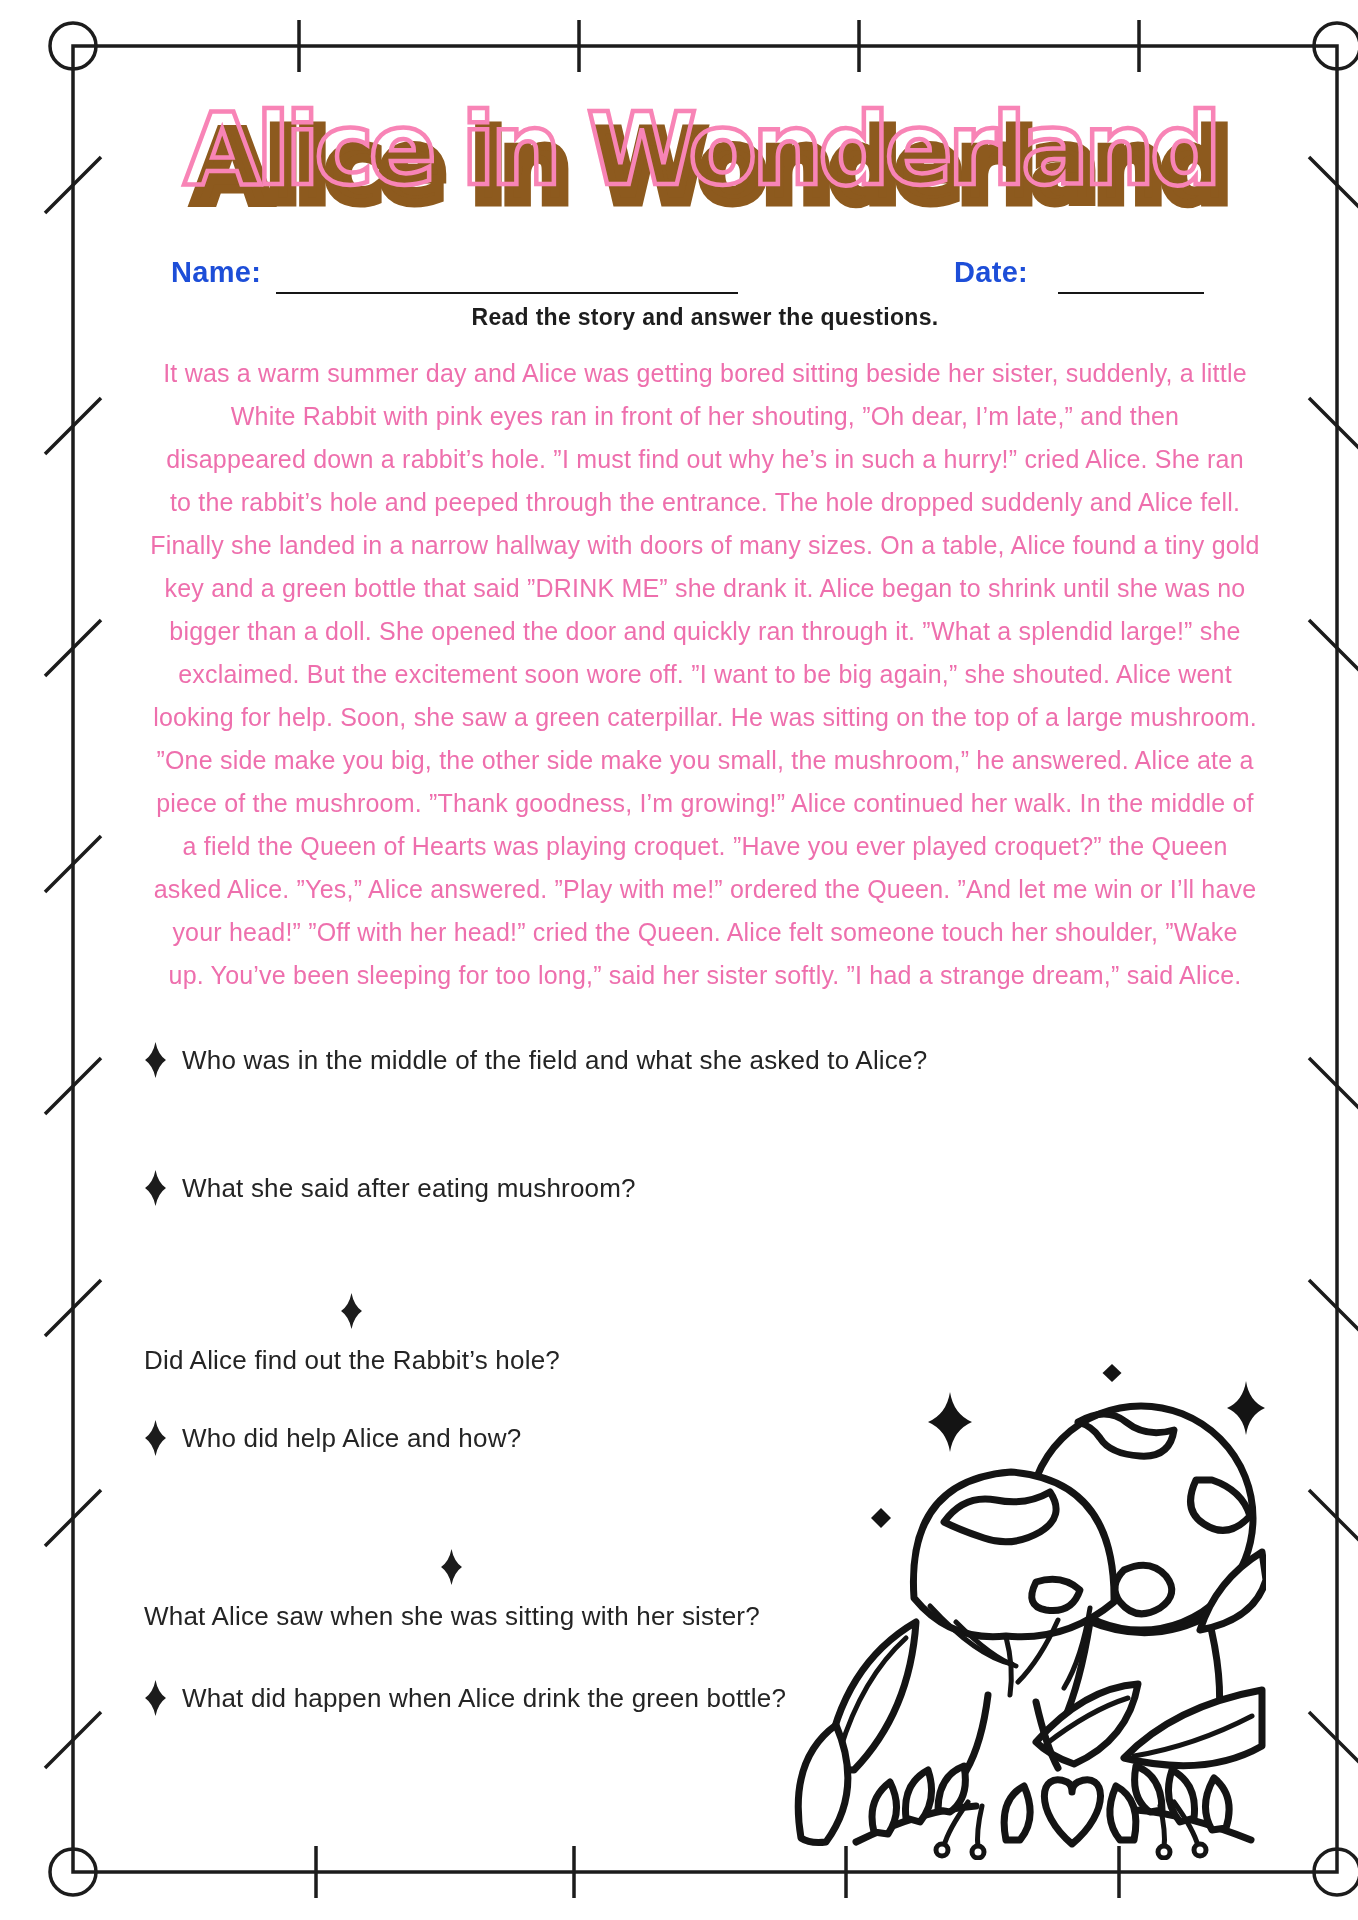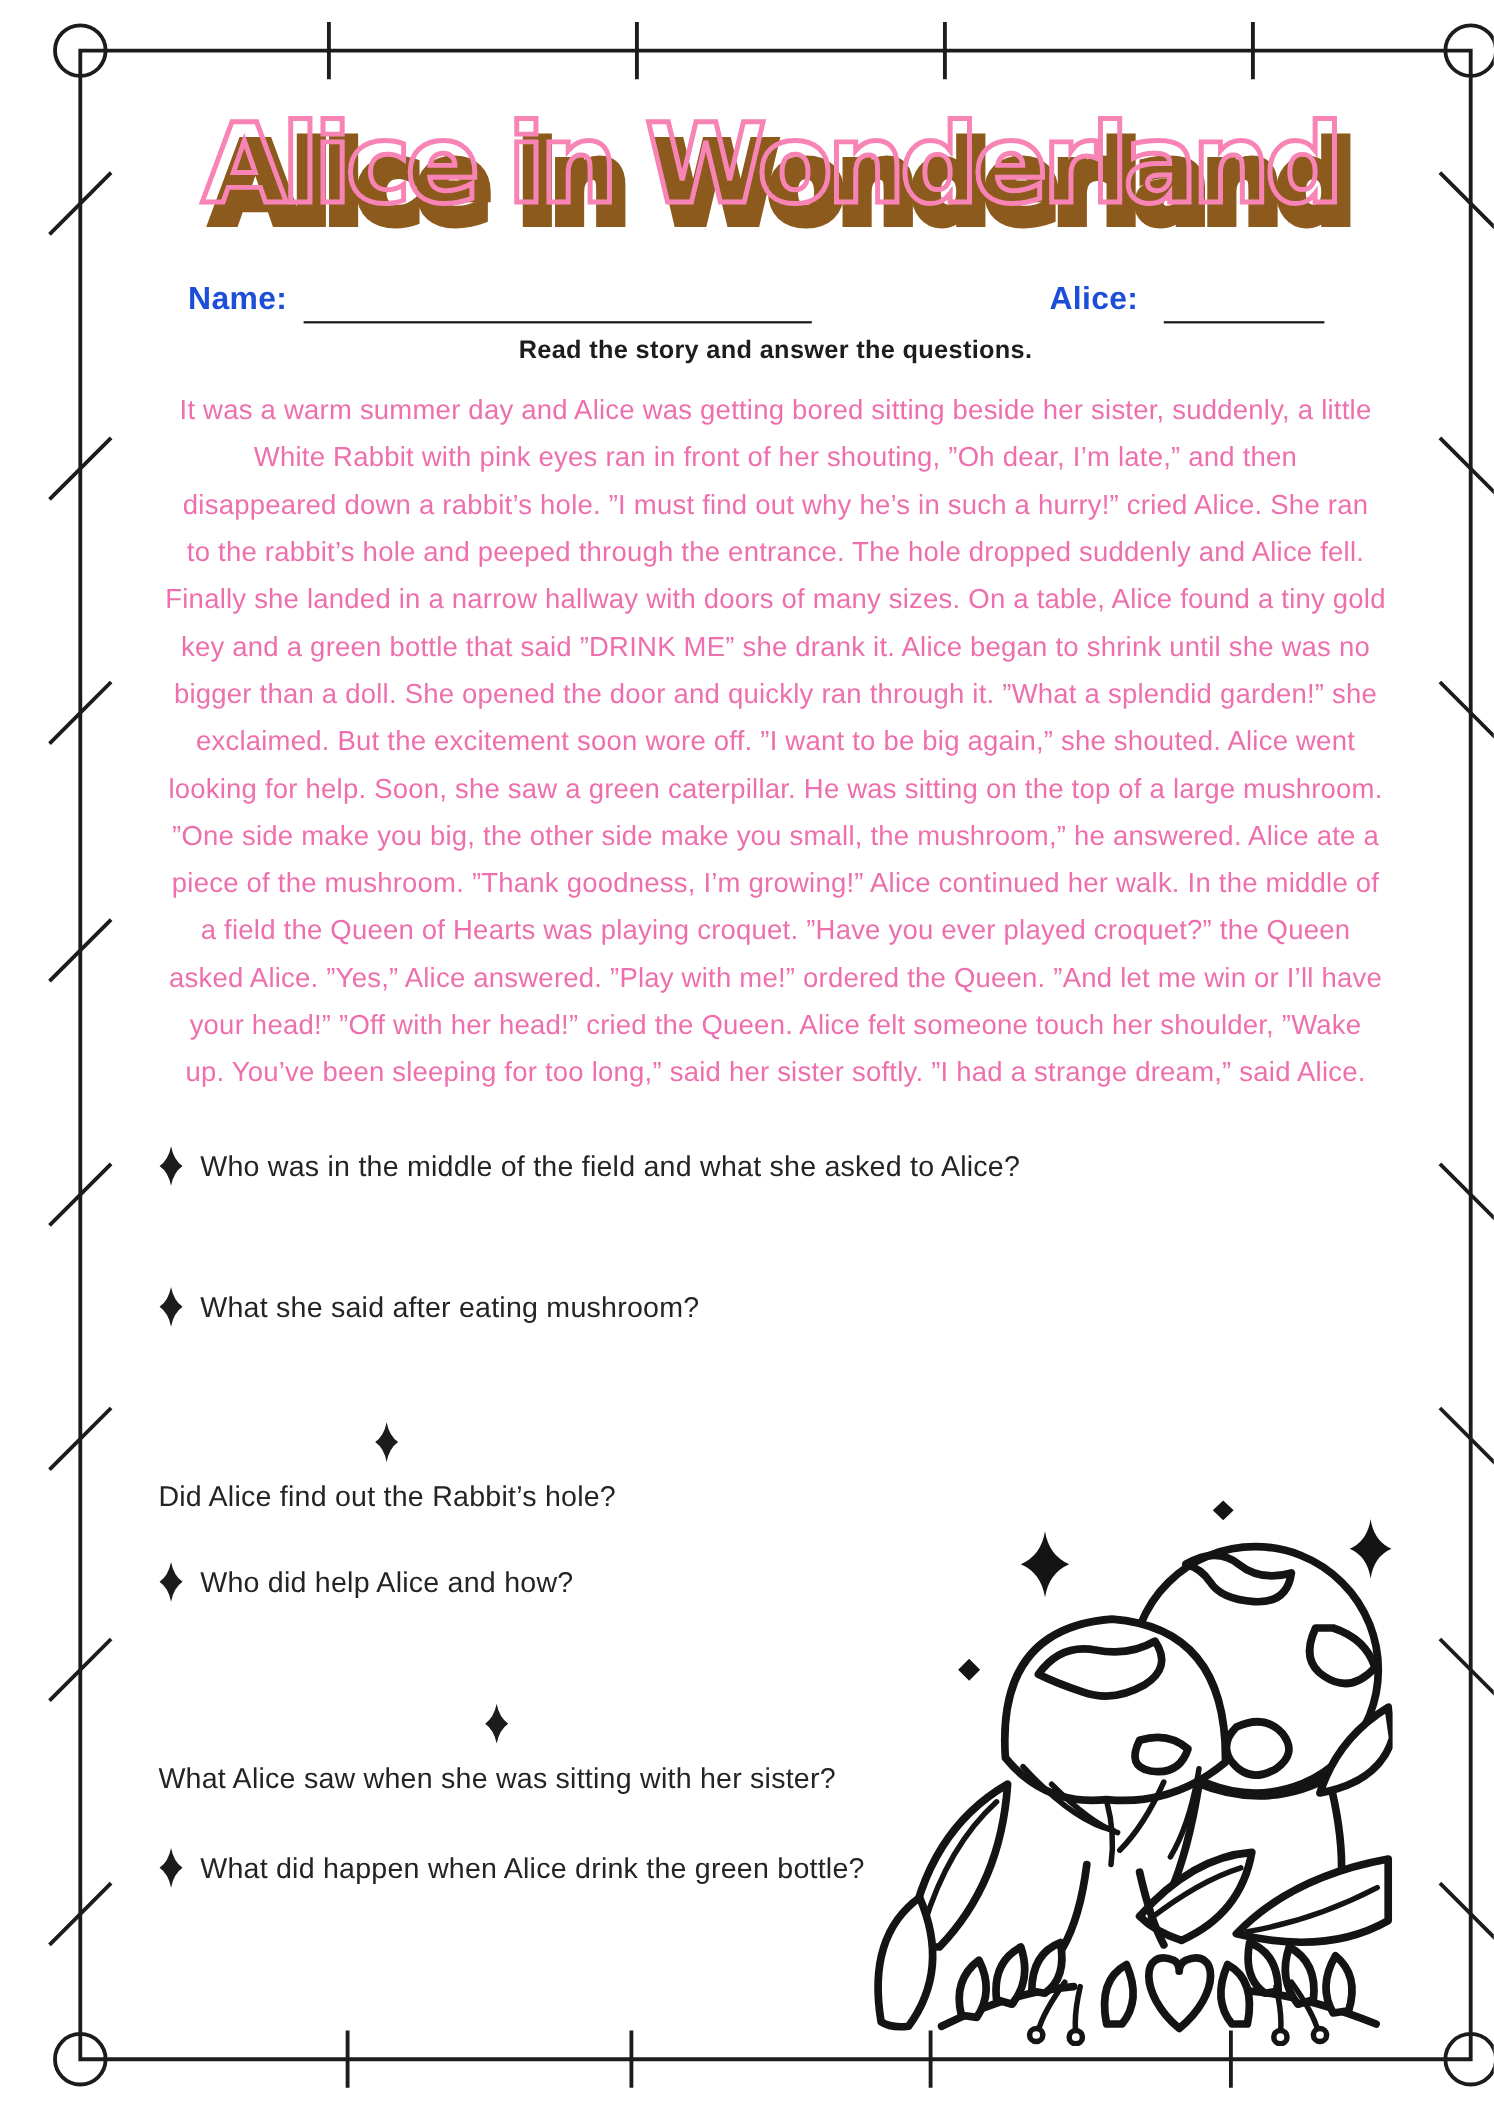--- a/index.html
+++ b/index.html
@@ -53,33 +53,33 @@
     </g>
   </svg>
 
   <div class="title-wrap">
     <div class="title-brown">Alice in Wonderland</div>
     <div class="title-pink">Alice in Wonderland</div>
   </div>
 
   <div class="field-label" style="left:145px;top:256px;">Name:</div>
   <div class="write-line" style="left:250px;top:292px;width:462px;"></div>
-  <div class="field-label" style="left:928px;top:256px;">Alice:</div>
+  <div class="field-label" style="left:928px;top:256px;">Date:</div>
   <div class="write-line" style="left:1032px;top:292px;width:146px;"></div>
 
   <div class="instruction">Read the story and answer the questions.</div>
 
   <div class="story">
     <div class="story-line">It was a warm summer day and Alice was getting bored sitting beside her sister, suddenly, a little</div>
     <div class="story-line">White Rabbit with pink eyes ran in front of her shouting, ”Oh dear, I’m late,” and then</div>
     <div class="story-line">disappeared down a rabbit’s hole. ”I must find out why he’s in such a hurry!” cried Alice. She ran</div>
     <div class="story-line">to the rabbit’s hole and peeped through the entrance. The hole dropped suddenly and Alice fell.</div>
     <div class="story-line">Finally she landed in a narrow hallway with doors of many sizes. On a table, Alice found a tiny gold</div>
     <div class="story-line">key and a green bottle that said ”DRINK ME” she drank it. Alice began to shrink until she was no</div>
-    <div class="story-line">bigger than a doll. She opened the door and quickly ran through it. ”What a splendid garden!” she</div>
+    <div class="story-line">bigger than a doll. She opened the door and quickly ran through it. ”What a splendid large!” she</div>
     <div class="story-line">exclaimed. But the excitement soon wore off. ”I want to be big again,” she shouted. Alice went</div>
     <div class="story-line">looking for help. Soon, she saw a green caterpillar. He was sitting on the top of a large mushroom.</div>
     <div class="story-line">”One side make you big, the other side make you small, the mushroom,” he answered. Alice ate a</div>
     <div class="story-line">piece of the mushroom. ”Thank goodness, I’m growing!” Alice continued her walk. In the middle of</div>
     <div class="story-line">a field the Queen of Hearts was playing croquet. ”Have you ever played croquet?” the Queen</div>
     <div class="story-line">asked Alice. ”Yes,” Alice answered. ”Play with me!” ordered the Queen. ”And let me win or I’ll have</div>
     <div class="story-line">your head!” ”Off with her head!” cried the Queen. Alice felt someone touch her shoulder, ”Wake</div>
     <div class="story-line">up. You’ve been sleeping for too long,” said her sister softly. ”I had a strange dream,” said Alice.</div>
   </div>
 

